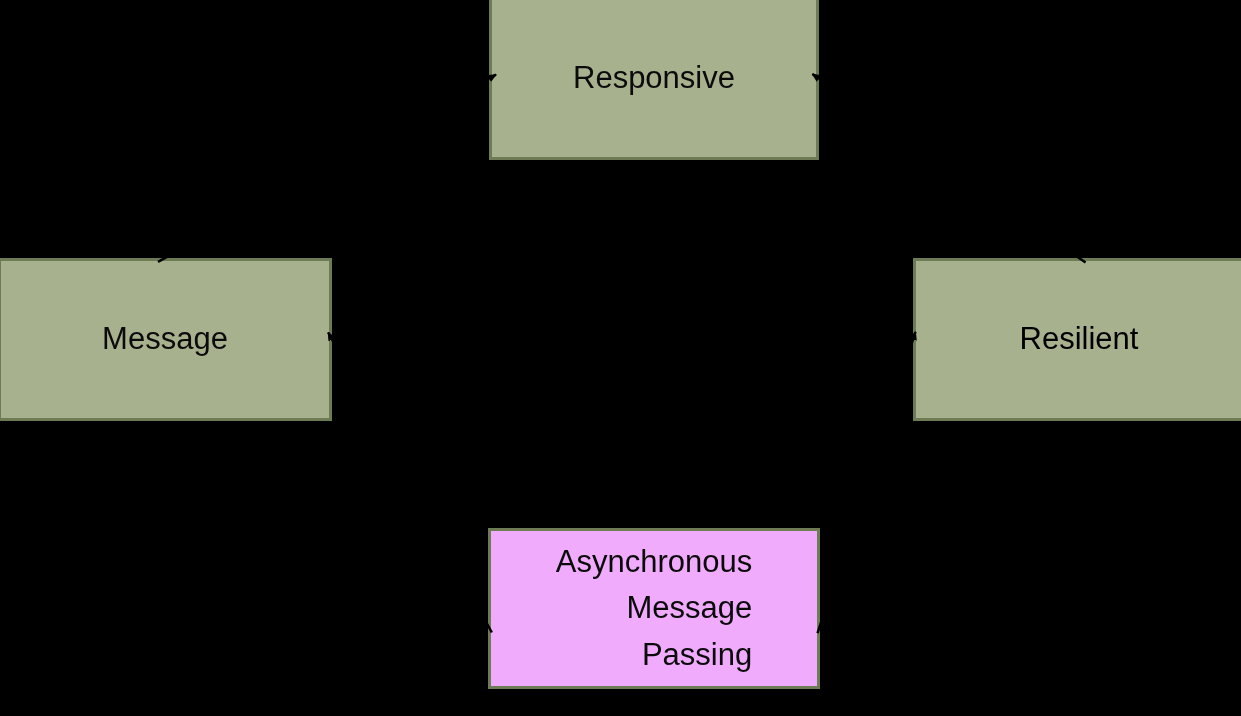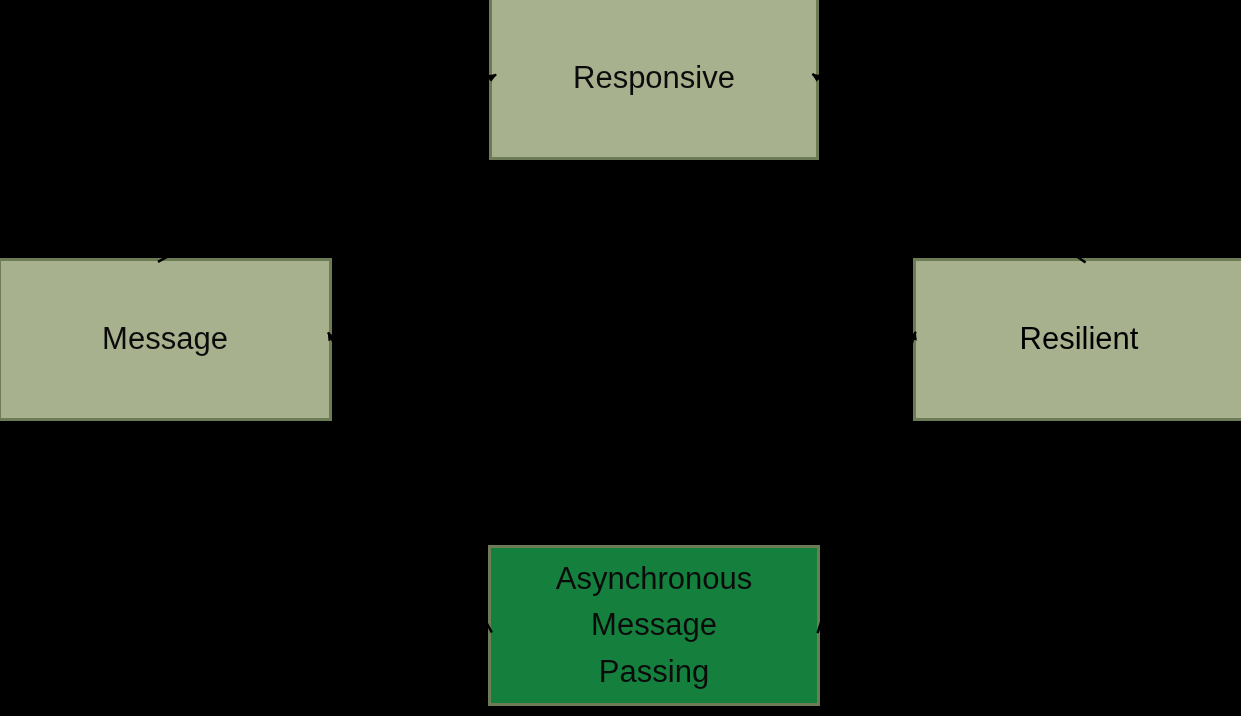--- a/index.html
+++ b/index.html
@@ -48,21 +48,21 @@
   <div id="nodes-layer">
       <div class="node" style="left: 489px; top: -3px; width: 330px; height: 163px; background: rgb(168, 177, 142); border-color: rgb(110, 124, 86);">
         <span class="label" style="color: rgb(11, 11, 11);">Responsive</span>
       </div>
       <div class="node" style="left: -2px; top: 258px; width: 334px; height: 163px; background: rgb(168, 177, 142); border-color: rgb(110, 124, 86);">
         <span class="label" style="color: rgb(11, 11, 11);">Message</span>
       </div>
       <div class="node" style="left: 913px; top: 258px; width: 332px; height: 163px; background: rgb(168, 177, 142); border-color: rgb(110, 124, 86);">
         <span class="label" style="color: #000000;">Resilient</span>
       </div>
-      <div class="node" style="left: 488px; top: 545px; width: 332px; height: 161px; background: #15803d; border-color: rgb(110, 124, 86);">
+      <div class="node" style="left: 488px; top: 528px; width: 332px; height: 161px; background: #f0abfc; border-color: rgb(110, 124, 86); text-align: right;">
         <span class="label" style="color: rgb(11, 11, 11);">Asynchronous
 Message
 Passing</span>
       </div>
     </div>
   <svg class="edges" id="edges-layer" viewBox="0 0 1241 716" xmlns="http://www.w3.org/2000/svg">
     <defs>
       <marker id="arrowhead" markerWidth="9" markerHeight="8" refX="8" refY="4" orient="auto" markerUnits="userSpaceOnUse">
         <path d="M0,0 L9,4 L0,8 Z" fill="#000000"></path>
       </marker>

